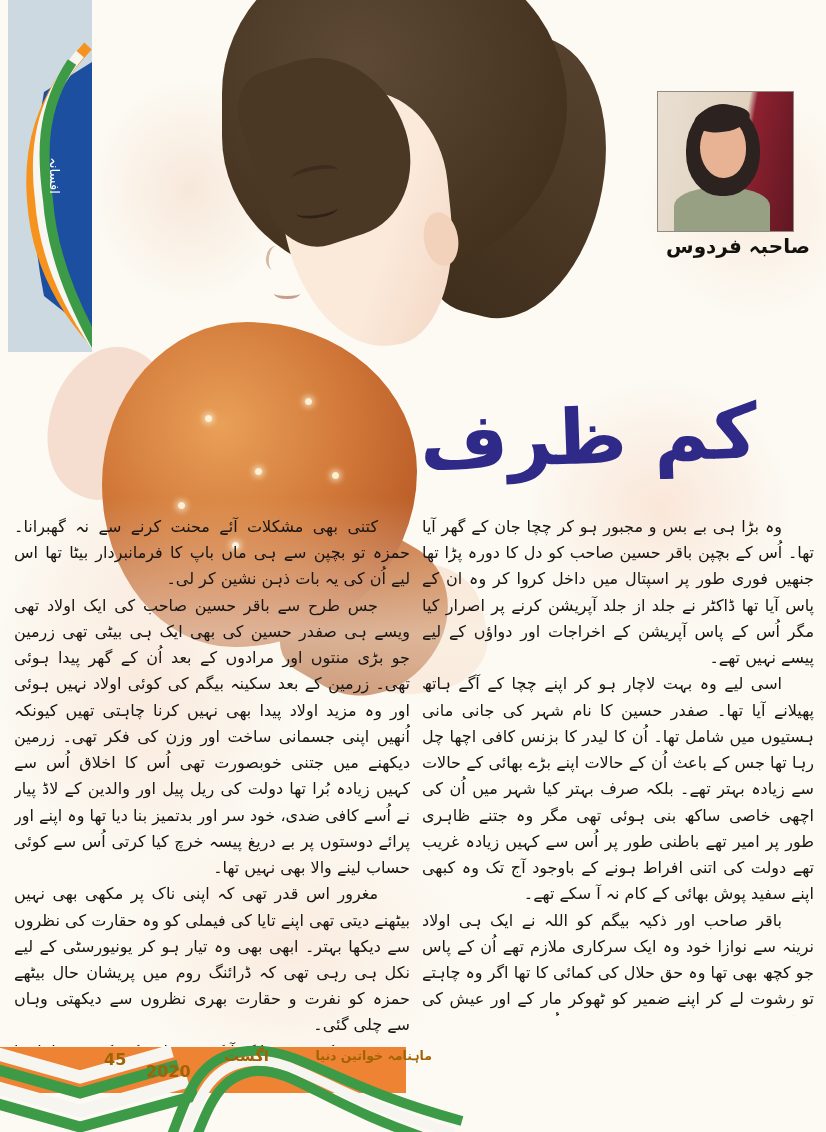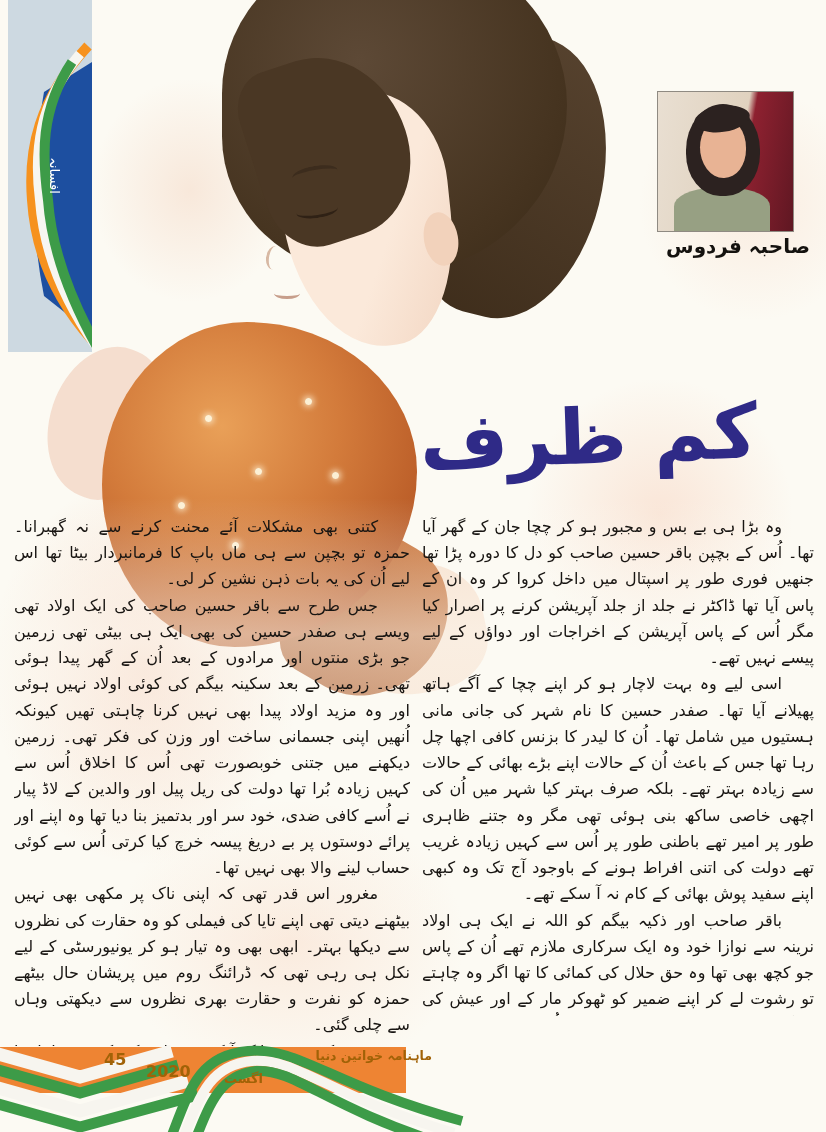--- a/index.html
+++ b/index.html
@@ -67,21 +67,21 @@
   
   .col{position:absolute;z-index:2;direction:rtl;text-align:justify;color:#181512;
     font-size:16px;line-height:1.64;overflow:hidden;}
   .col p{margin:0;text-indent:32px;}
   .col-right{left:422px;top:514px;width:392px;height:502px;}
   .col-left{left:14px;top:514px;width:396px;height:532px;}
   
   .footer{position:absolute;left:0;top:1043px;width:470px;height:89px;z-index:3;}
   .footer-text{position:absolute;z-index:4;color:#a16207;font-weight:bold;direction:rtl;white-space:nowrap;}
   .f-mag{left:296px;top:5px;width:112px;font-size:12.5px;text-align:center;padding-left:24px;}
-  .f-month{left:224px;top:4px;font-size:13px;margin-top:24px;}
+  .f-month{left:224px;top:4px;font-size:15px;}
   .f-year{left:146px;top:19px;font-size:16px;}
   .f-page{left:104px;top:7px;font-size:16px;}
 </style>
 </head>
 <body>
 
 <div class="page">
 
   <div class="illus">
     <div class="wash5"></div>

